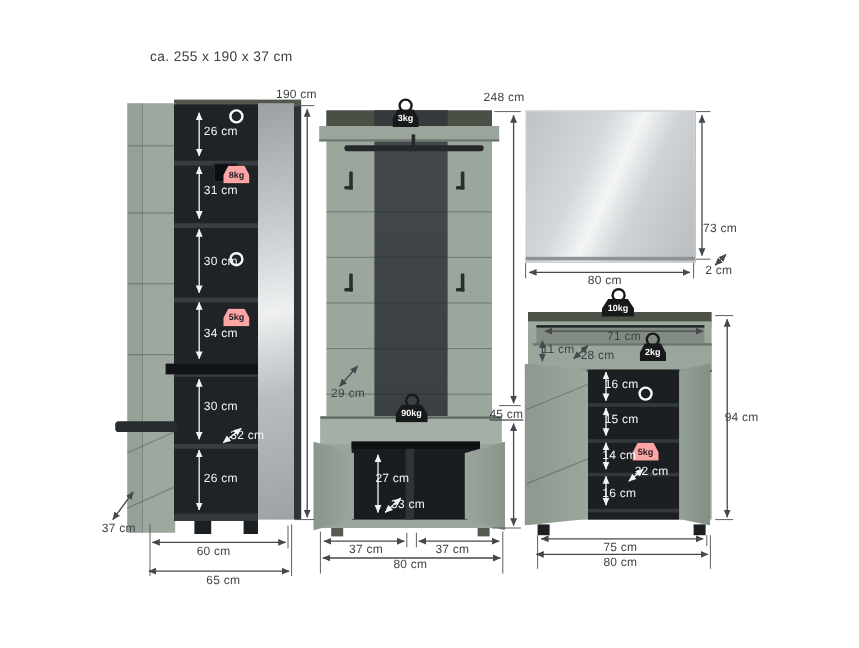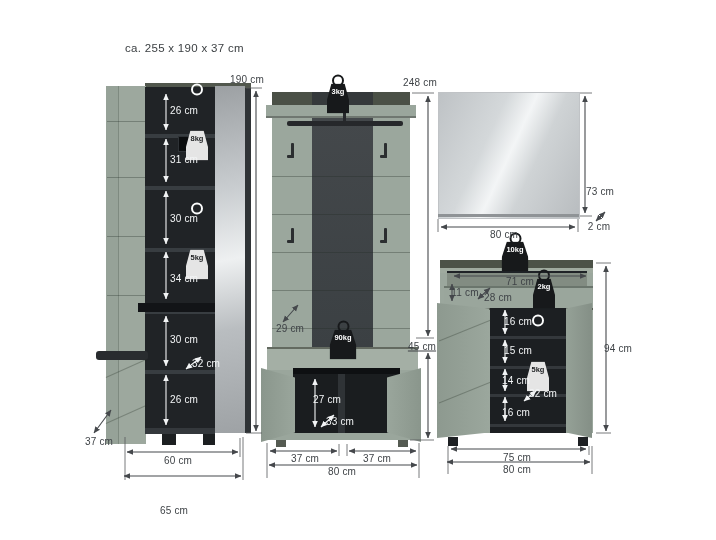--- a/index.html
+++ b/index.html
@@ -9,24 +9,24 @@
   
   .dim{position:absolute;transform:translate(-50%,-50%);font-size:10px;color:#3f4347;
        white-space:nowrap;letter-spacing:.2px;z-index:12;}
   .dim.w{color:#f3f5f6;}
   .title{position:absolute;left:125px;top:42px;font-size:11.5px;color:#3c4043;letter-spacing:.3px;z-index:12;}
   
   .badge{position:absolute;transform:translate(-50%,-50%);width:22px;z-index:8;}
   .badge.big{width:27px;}
   .b-ring{display:block;width:8px;height:8px;border-radius:50%;margin:0 auto -3px;border:2.4px solid #17191b;}
   .b-body{display:block;clip-path:polygon(20% 0,80% 0,100% 55%,100% 100%,0 100%,0 55%);
-          background:#17191b;color:#fff;font-weight:700;font-size:7.5px;height:30px;line-height:16px;
+          background:#17191b;color:#fff;font-weight:700;font-size:7.5px;height:15px;line-height:16px;
           text-align:center;}
   .badge.light .b-ring{border-color:#fbfcfc;}
-  .badge.light .b-body{background:#e5e5e5;color:#1c1e20;margin-top:38px;}
+  .badge.light .b-body{background:#fca5a5;color:#1c1e20;margin-top:38px;}
   .groove{position:absolute;height:1px;background:rgba(35,45,38,.32);z-index:3;}
   .dgroove{position:absolute;height:1px;background:rgba(35,45,38,.3);z-index:3;}
   svg.overlay{position:absolute;left:0;top:0;z-index:10;pointer-events:none;}
   .dl{stroke:#45484c;stroke-width:1.1;fill:none;}
   .xl{stroke:#55585c;stroke-width:.8;fill:none;}
   .wl{stroke:#f2f4f5;stroke-width:1.1;fill:none;}
 </style>
 </head>
 <body>
 
@@ -221,21 +221,21 @@
   <span class="dim" style="left:247px;top:79px;">190 cm</span>
   <span class="dim w" style="left:184px;top:110px;">26 cm</span>
   <span class="dim w" style="left:184px;top:159px;">31 cm</span>
   <span class="dim w" style="left:184px;top:218px;">30 cm</span>
   <span class="dim w" style="left:184px;top:278px;">34 cm</span>
   <span class="dim w" style="left:184px;top:339px;">30 cm</span>
   <span class="dim w" style="left:184px;top:399px;">26 cm</span>
   <span class="dim w" style="left:206px;top:363px;">32 cm</span>
   <span class="dim" style="left:99px;top:441px;">37 cm</span>
   <span class="dim" style="left:178px;top:460px;">60 cm</span>
-  <span class="dim" style="left:174px;top:484px;margin-top:26px;">65 cm</span>
+  <span class="dim" style="left:186px;top:484px;">65 cm</span>
 
   <span class="dim" style="left:420px;top:82px;">248 cm</span>
   <span class="dim" style="left:422px;top:346px;text-decoration:underline;">45 cm</span>
   <span class="dim" style="left:290px;top:328px;">29 cm</span>
   <span class="dim w" style="left:327px;top:399px;">27 cm</span>
   <span class="dim w" style="left:340px;top:421px;">33 cm</span>
   <span class="dim" style="left:305px;top:458px;">37 cm</span>
   <span class="dim" style="left:377px;top:458px;">37 cm</span>
   <span class="dim" style="left:342px;top:471px;">80 cm</span>
 

